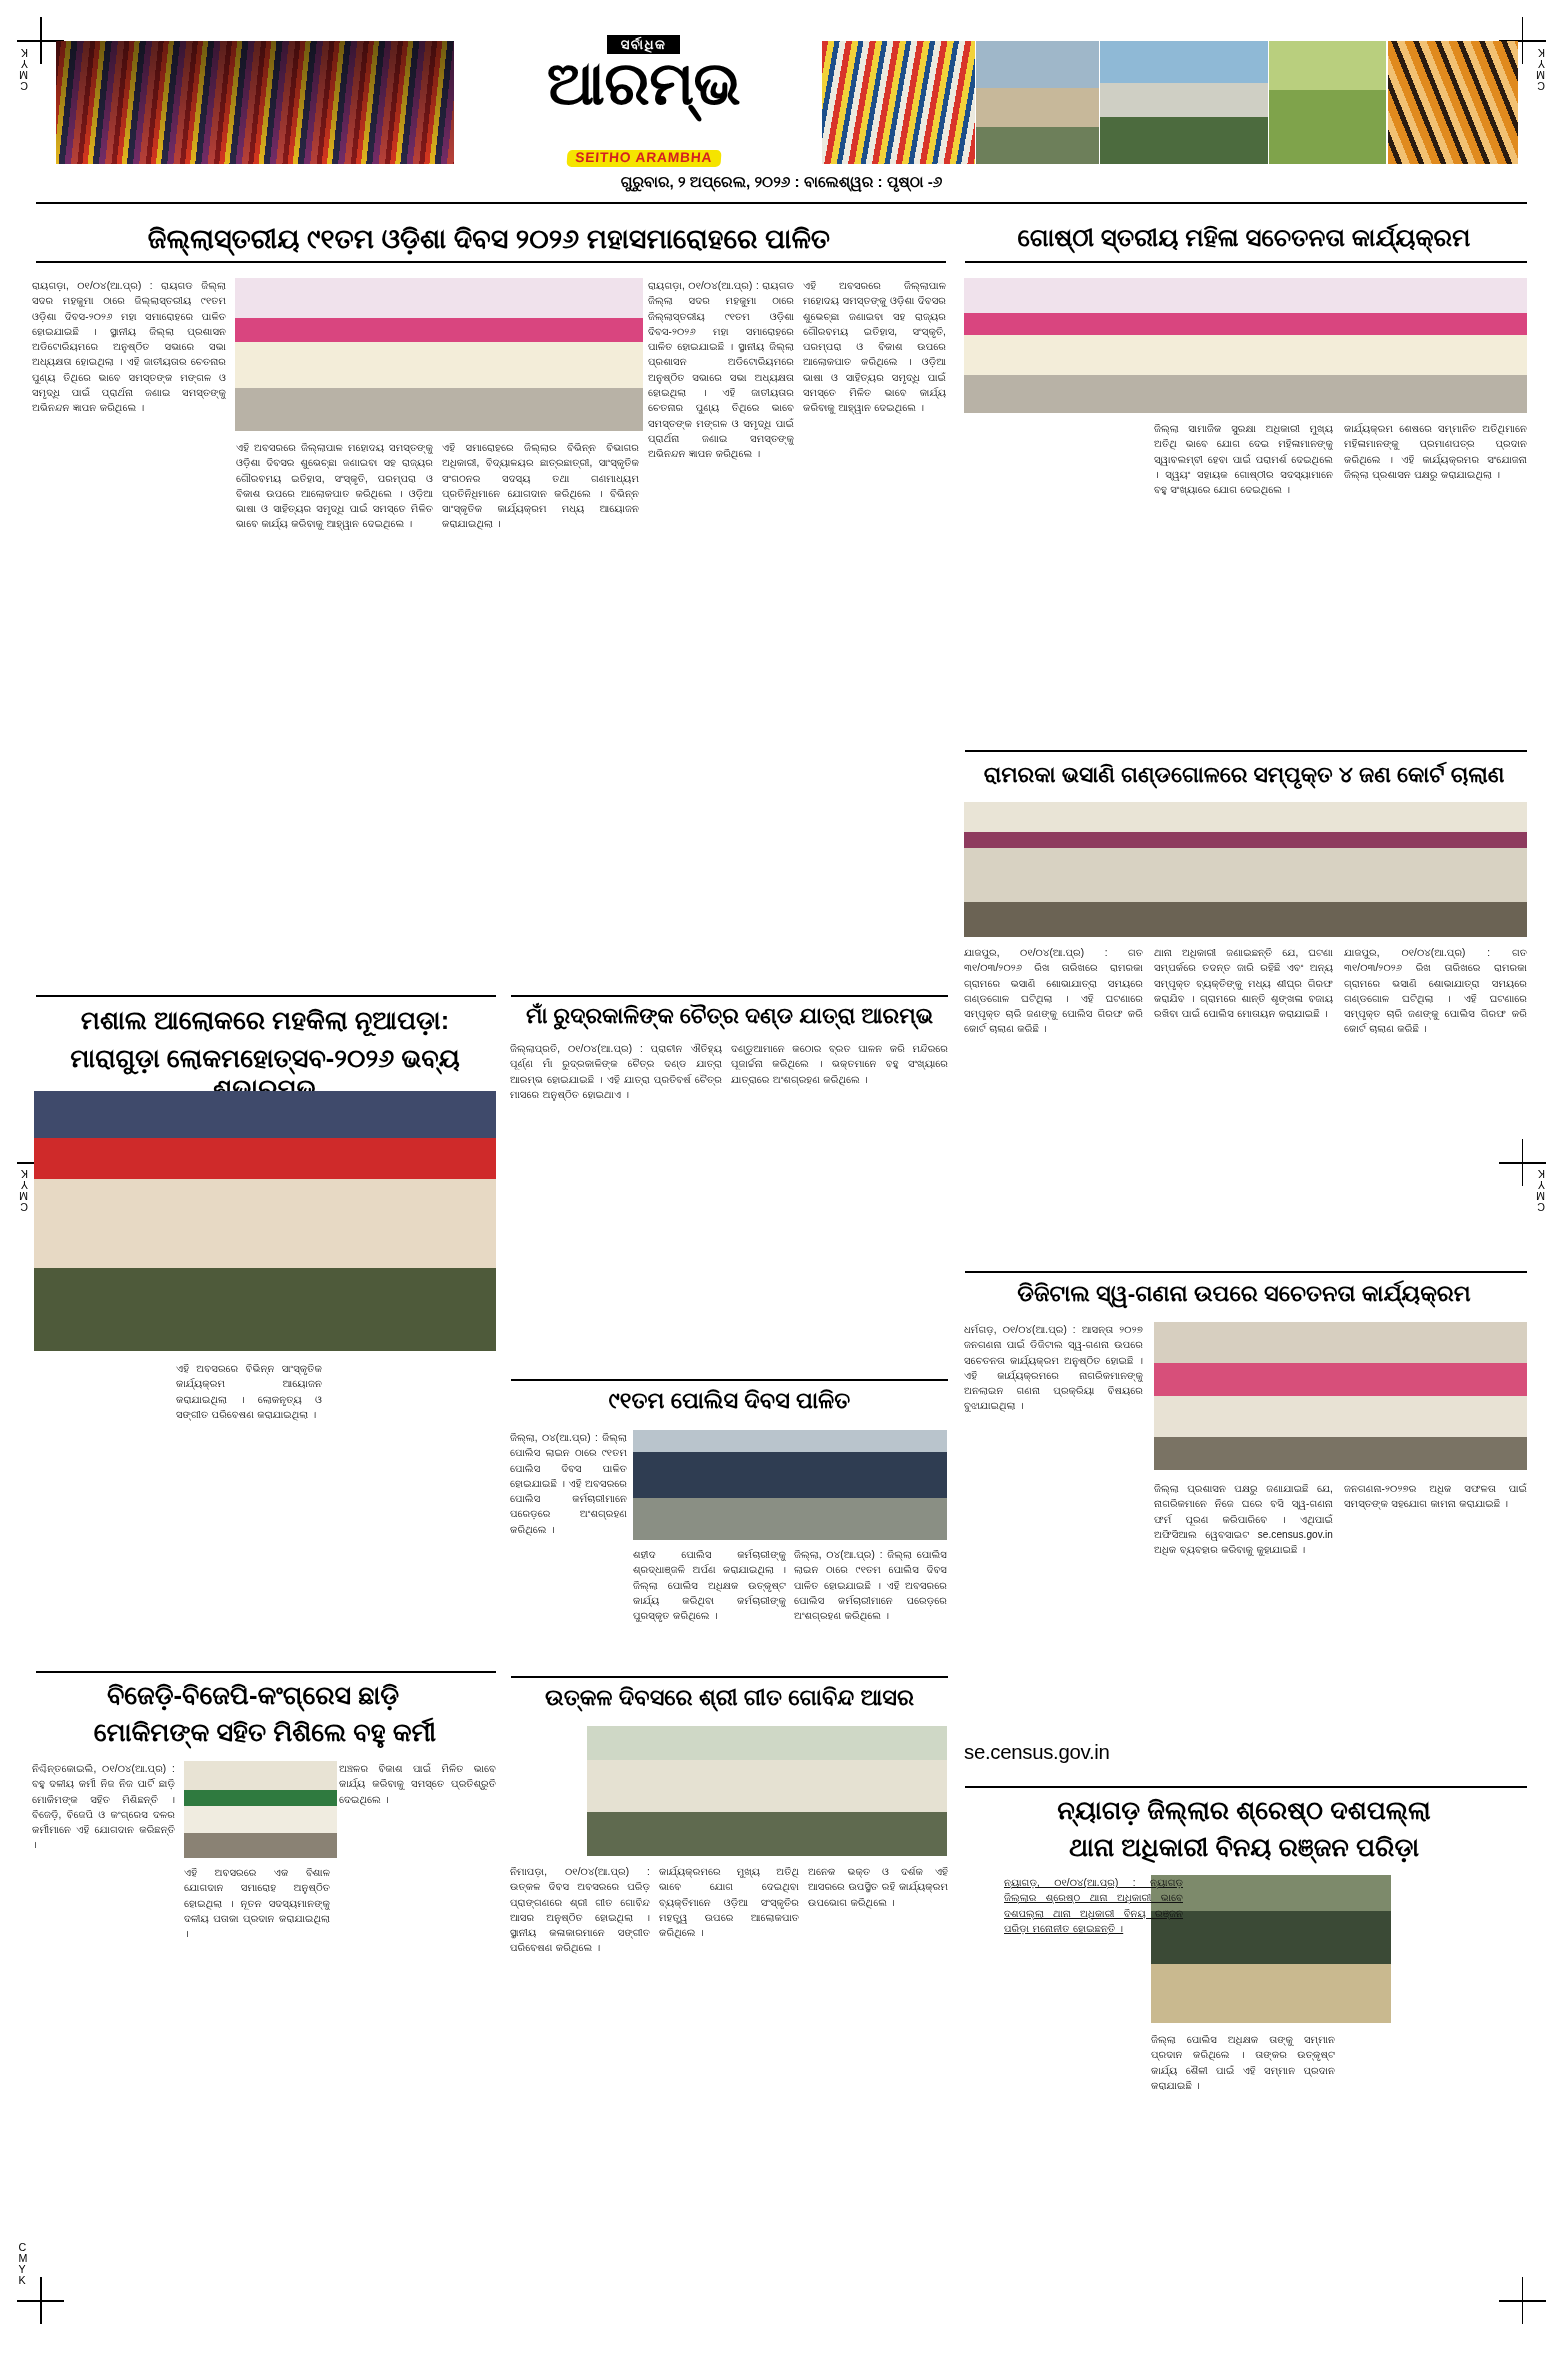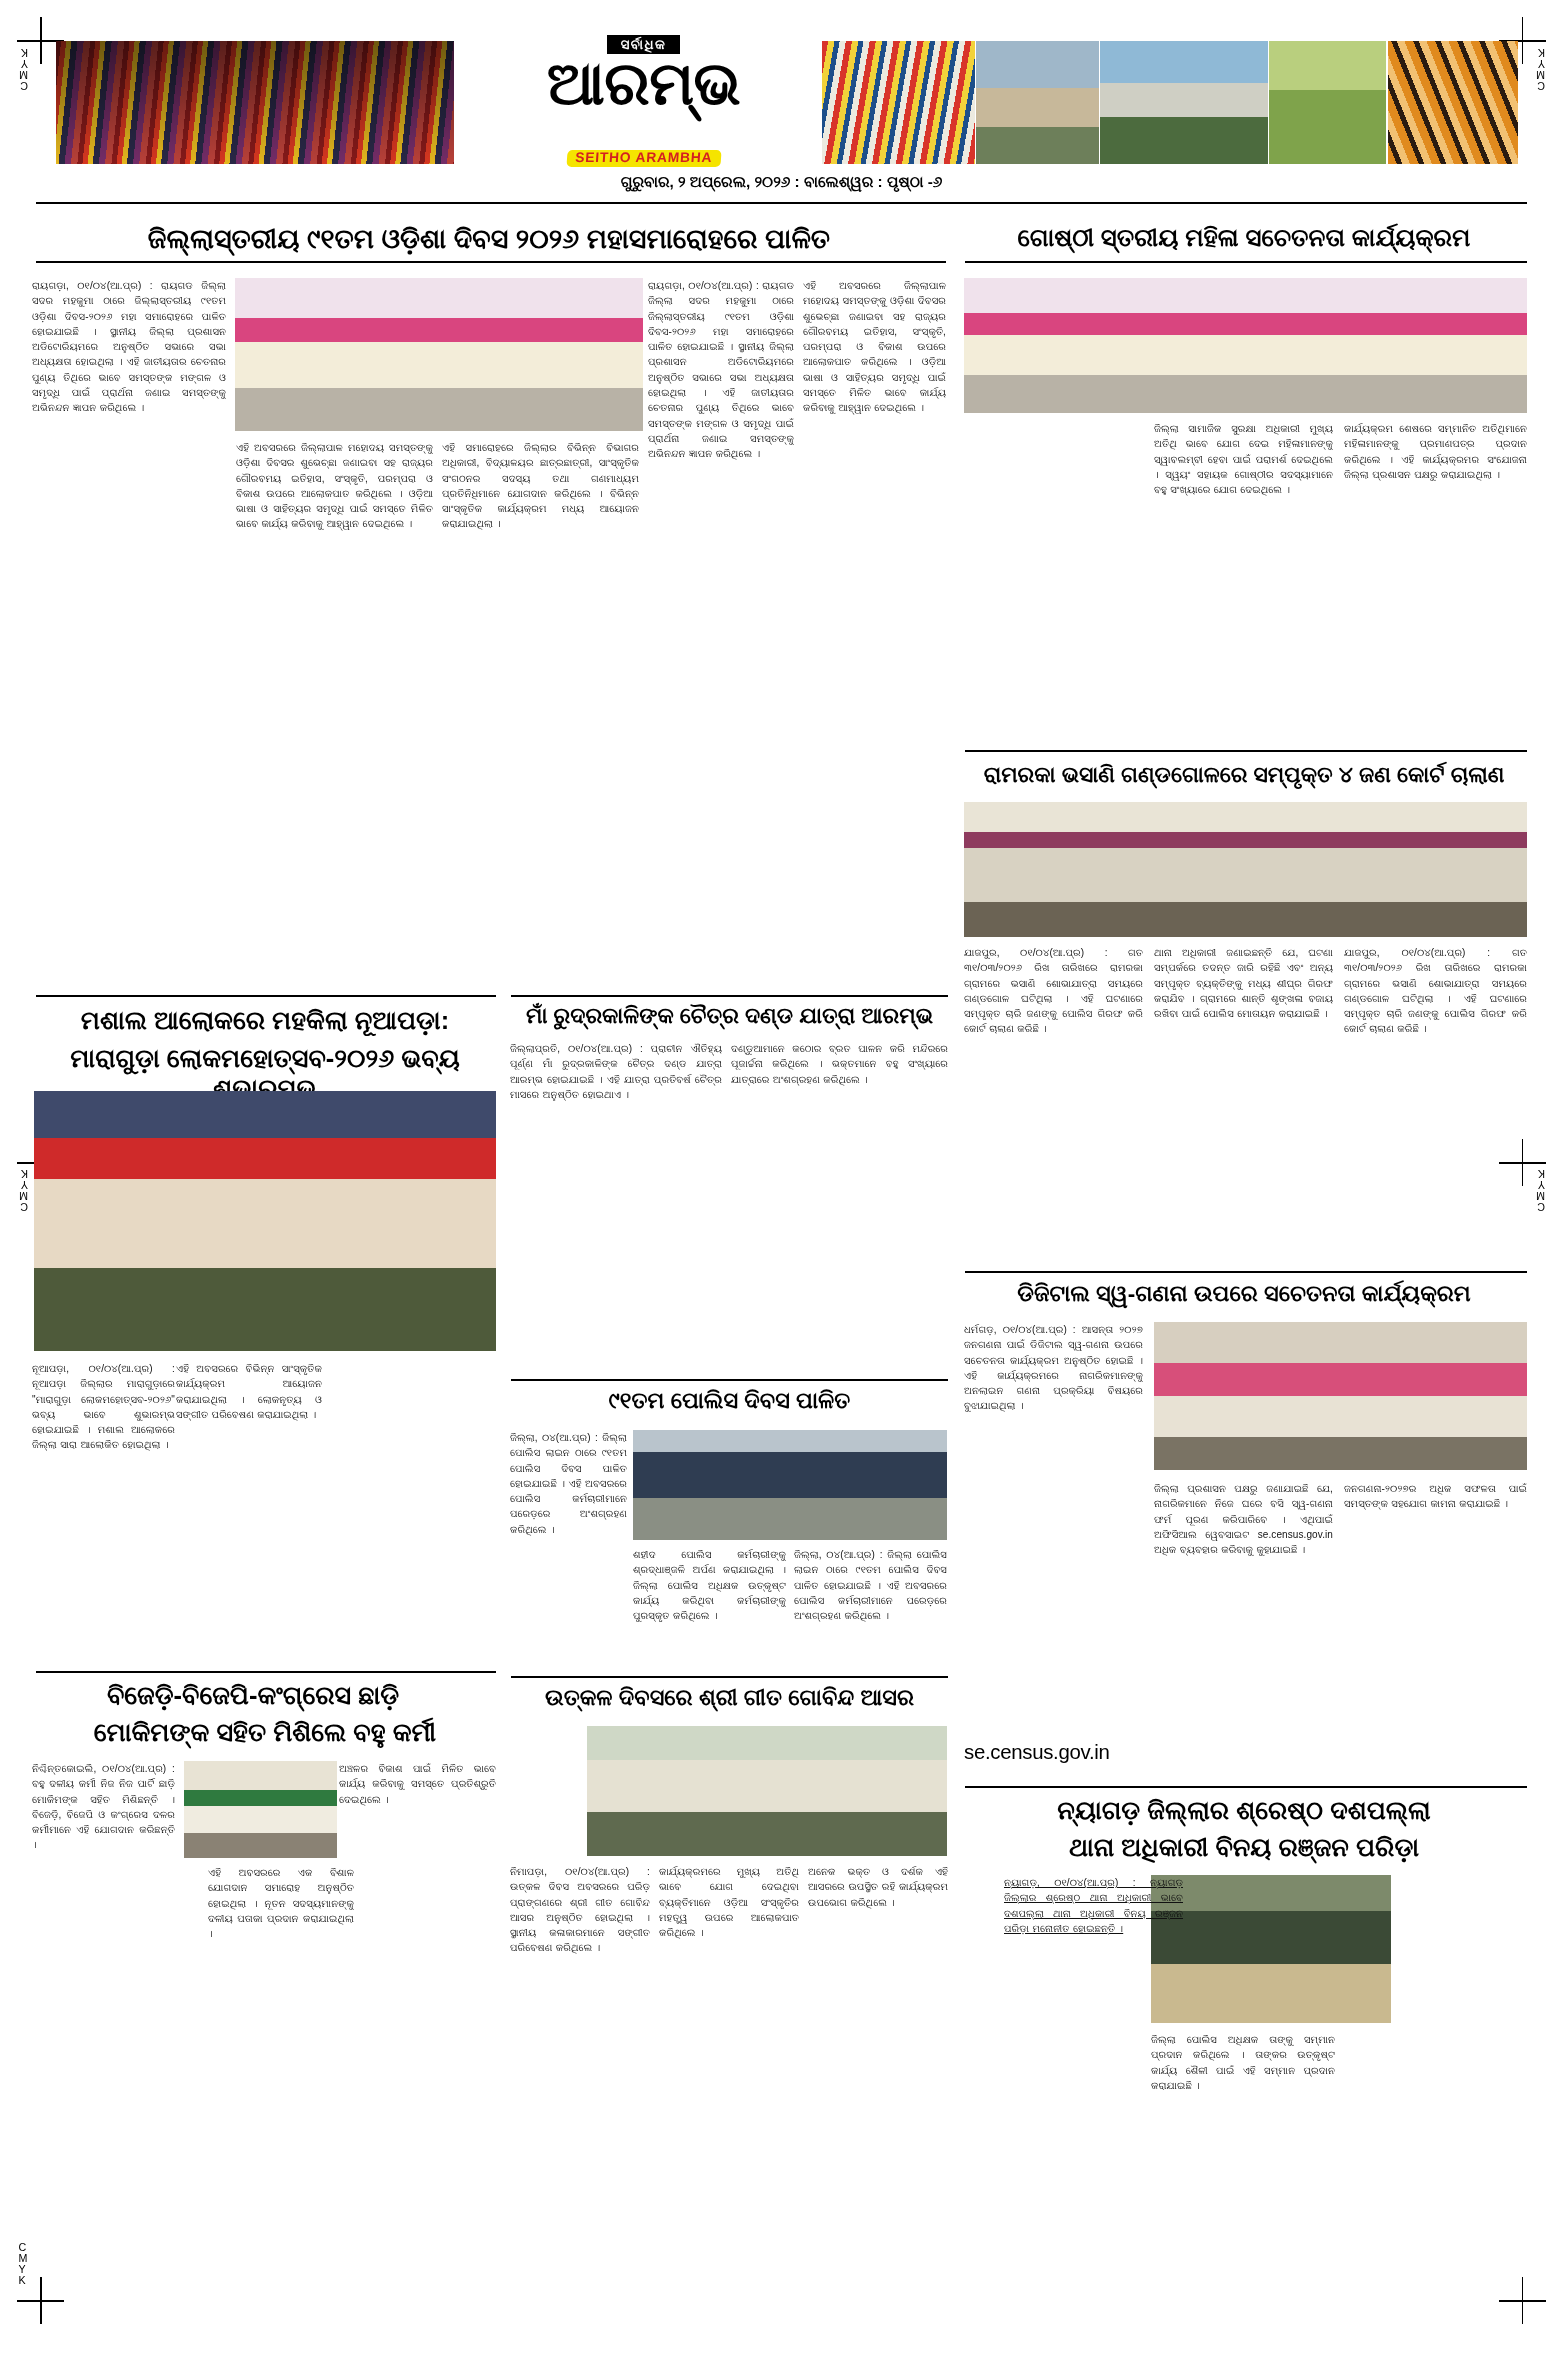--- a/index.html
+++ b/index.html
@@ -249,23 +249,20 @@
   </div>
 
   <div class="rule" style="left:36px;top:995px;width:460px;height:1.5px;"></div>
   <h2 class="hl od" style="position:absolute;left:32px;top:1005px;width:466px;font-size:25.5px;margin:0;">ମଶାଲ ଆଲୋକରେ ମହକିଲା ନୂଆପଡ଼ା:</h2>
   <h2 class="hl od" style="position:absolute;left:32px;top:1043px;width:466px;font-size:25.5px;margin:0;">ମାରାଗୁଡ଼ା ଲୋକମହୋତ୍ସବ-୨୦୨୬ ଭବ୍ୟ ଶୁଭାରମ୍ଭ</h2>
 
   <div class="photo" style="left:34px;top:1091px;width:462px;height:260px;">
     <div class="ph p-torch"></div>
   </div>
 
-  <div class="col od" style="left:32px;top:1361px;width:143px;height:311px;">
-    <p>ନୂଆପଡ଼ା, ୦୧/୦୪(ଆ.ପ୍ର) : ନୂଆପଡ଼ା ଜିଲ୍ଲାର ମାରାଗୁଡ଼ାରେ "ମାରାଗୁଡ଼ା ଲୋକମହୋତ୍ସବ-୨୦୨୬" ଭବ୍ୟ ଭାବେ ଶୁଭାରମ୍ଭ ହୋଇଯାଇଛି । ମଶାଲ ଆଲୋକରେ ଜିଲ୍ଲା ସାରା ଆଲୋକିତ ହୋଇଥିଲା ।</p>
-  </div>
   <div class="col od" style="left:176px;top:1361px;width:146px;height:311px;">
     <p>ଏହି ଅବସରରେ ବିଭିନ୍ନ ସାଂସ୍କୃତିକ କାର୍ଯ୍ୟକ୍ରମ ଆୟୋଜନ କରାଯାଇଥିଲା । ଲୋକନୃତ୍ୟ ଓ ସଙ୍ଗୀତ ପରିବେଷଣ କରାଯାଇଥିଲା ।</p>
   </div>
 
   <div class="rule" style="left:511px;top:995px;width:437px;height:1.5px;"></div>
   <h2 class="hl od" style="position:absolute;left:510px;top:1003px;width:439px;font-size:22px;margin:0;">ମାଁ ରୁଦ୍ରକାଳିଙ୍କ ଚୈତ୍ର ଦଣ୍ଡ ଯାତ୍ରା ଆରମ୍ଭ</h2>
 
   <div class="col od" style="left:510px;top:1041px;width:212px;height:329px;">
     <p>ଜିଲ୍ଲାପ୍ରତି, ୦୧/୦୪(ଆ.ପ୍ର) : ପ୍ରାଚୀନ ଐତିହ୍ୟ ପୂର୍ଣ୍ଣ ମାଁ ରୁଦ୍ରକାଳିଙ୍କ ଚୈତ୍ର ଦଣ୍ଡ ଯାତ୍ରା ଆରମ୍ଭ ହୋଇଯାଇଛି । ଏହି ଯାତ୍ରା ପ୍ରତିବର୍ଷ ଚୈତ୍ର ମାସରେ ଅନୁଷ୍ଠିତ ହୋଇଥାଏ ।</p>
   </div>
@@ -313,21 +310,21 @@
   <h2 class="hl od" style="position:absolute;left:20px;top:1680px;width:466px;font-size:25.5px;margin:0;">ବିଜେଡ଼ି-ବିଜେପି-କଂଗ୍ରେସ ଛାଡ଼ି</h2>
   <h2 class="hl od" style="position:absolute;left:32px;top:1717px;width:466px;font-size:25.5px;margin:0;">ମୋକିମଙ୍କ ସହିତ ମିଶିଲେ ବହୁ କର୍ମୀ</h2>
 
   <div class="photo" style="left:184px;top:1761px;width:153px;height:97px;">
     <div class="ph p-bjd"></div>
   </div>
 
   <div class="col od" style="left:32px;top:1761px;width:143px;height:536px;">
     <p>ନିଶ୍ଚିନ୍ତକୋଇଲି, ୦୧/୦୪(ଆ.ପ୍ର) : ବହୁ ଦଳୀୟ କର୍ମୀ ନିଜ ନିଜ ପାର୍ଟି ଛାଡ଼ି ମୋକିମଙ୍କ ସହିତ ମିଶିଛନ୍ତି । ବିଜେଡ଼ି, ବିଜେପି ଓ କଂଗ୍ରେସ ଦଳର କର୍ମୀମାନେ ଏହି ଯୋଗଦାନ କରିଛନ୍ତି ।</p>
   </div>
-  <div class="col od" style="left:184px;top:1865px;width:146px;height:431px;margin-left:24px;">
+  <div class="col od" style="left:184px;top:1865px;width:146px;height:431px;">
     <p>ଏହି ଅବସରରେ ଏକ ବିଶାଳ ଯୋଗଦାନ ସମାରୋହ ଅନୁଷ୍ଠିତ ହୋଇଥିଲା । ନୂତନ ସଦସ୍ୟମାନଙ୍କୁ ଦଳୀୟ ପତାକା ପ୍ରଦାନ କରାଯାଇଥିଲା ।</p>
   </div>
   <div class="col od" style="left:339px;top:1761px;width:157px;height:536px;">
     <p>ଅଞ୍ଚଳର ବିକାଶ ପାଇଁ ମିଳିତ ଭାବେ କାର୍ଯ୍ୟ କରିବାକୁ ସମସ୍ତେ ପ୍ରତିଶ୍ରୁତି ଦେଇଥିଲେ ।</p>
   </div>
 
   <div class="rule" style="left:511px;top:1676px;width:437px;height:1.5px;"></div>
   <h2 class="hl od" style="position:absolute;left:510px;top:1685px;width:439px;font-size:22.5px;margin:0;">ଉତ୍କଳ ଦିବସରେ ଶ୍ରୀ ଗୀତ ଗୋବିନ୍ଦ ଆସର</h2>
 
   <div class="photo" style="left:587px;top:1726px;width:360px;height:130px;">

